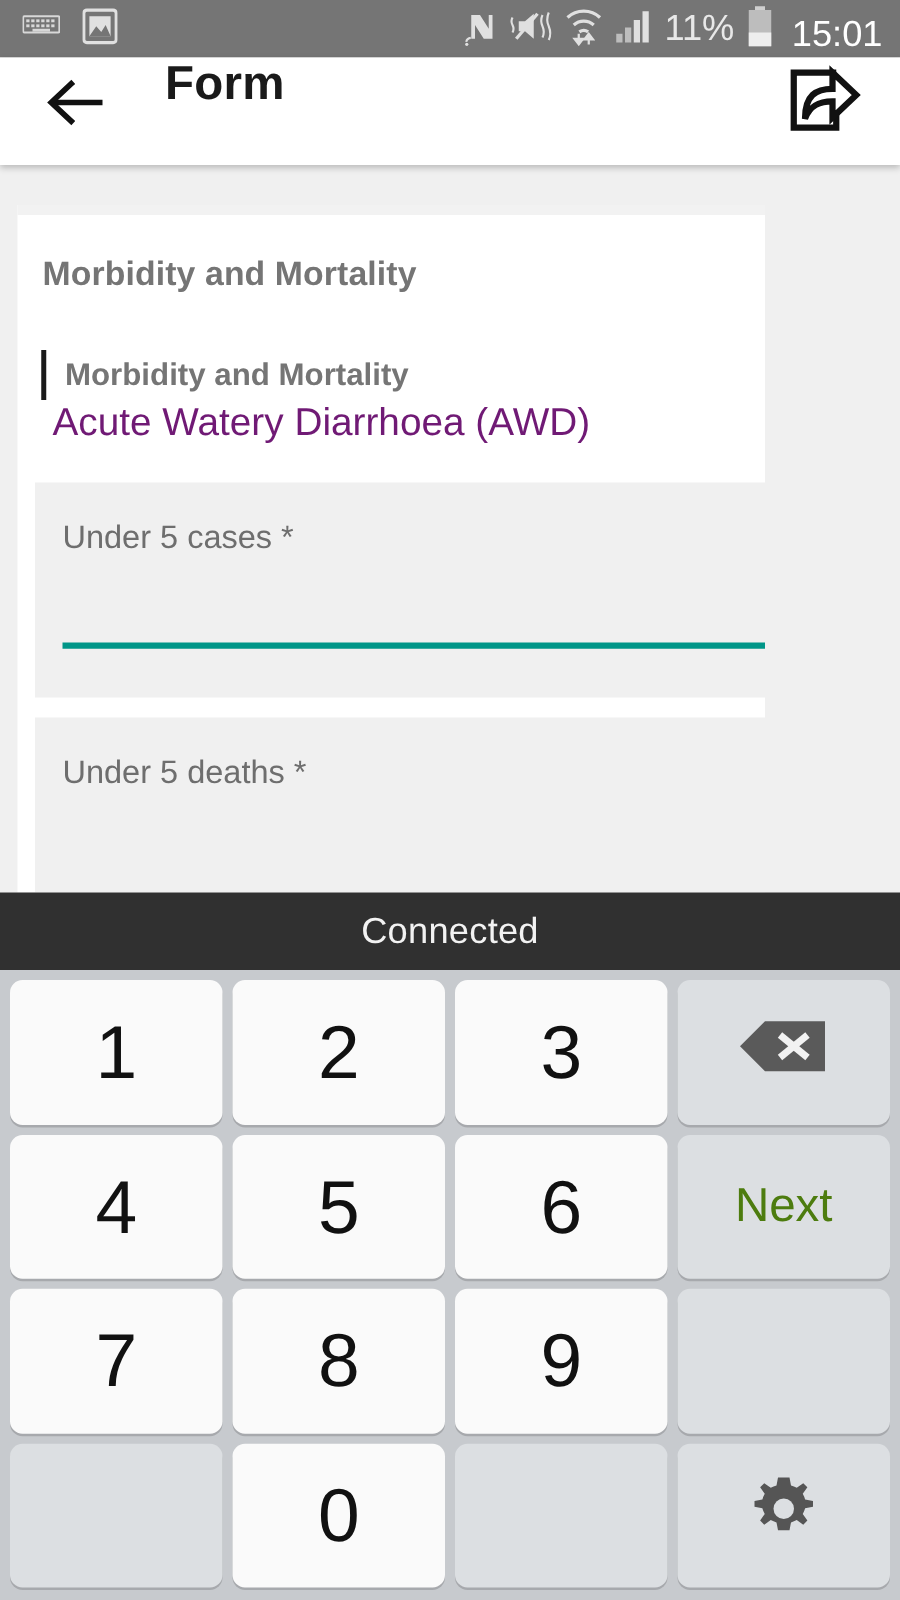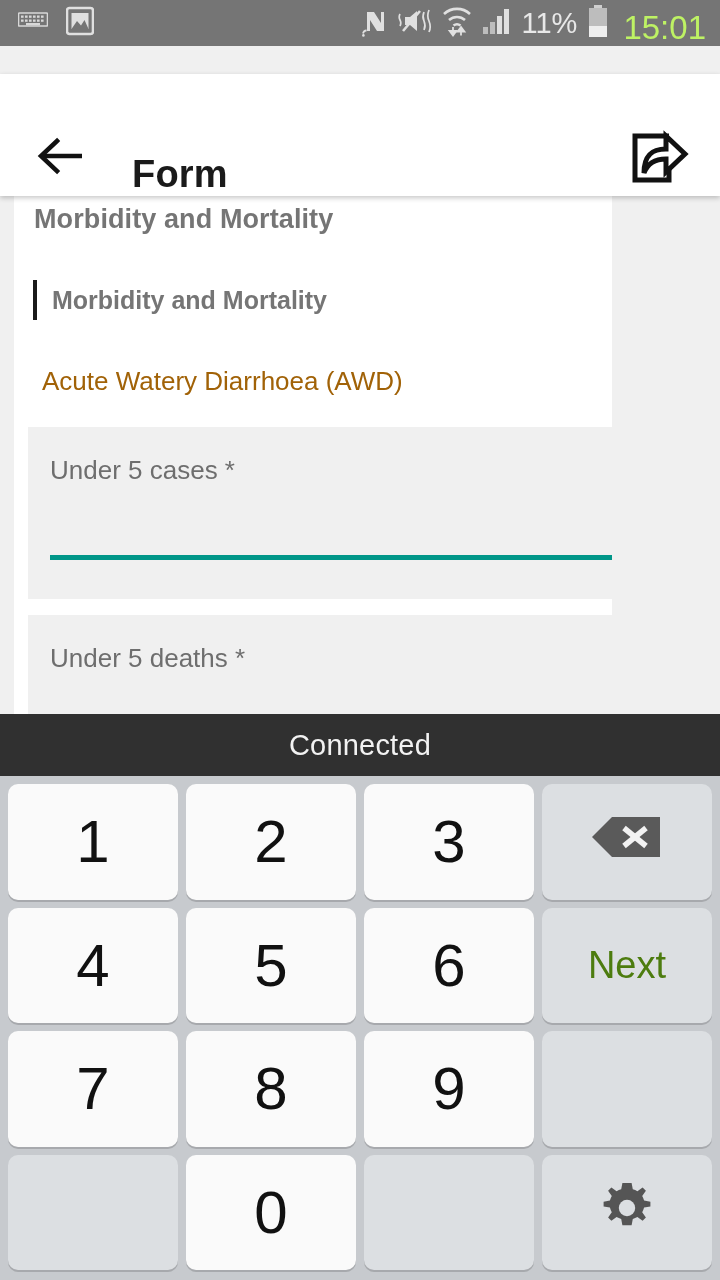--- a/index.html
+++ b/index.html
@@ -22,31 +22,30 @@
     background: #757575;
     display: flex; align-items: center;
   }
   .sb-left { display: flex; align-items: center; gap: 18px; padding-left: 18px; }
   .sb-right {
     margin-left: auto; display: flex; align-items: center;
     gap: 10px; padding-right: 14px; justify-content: center;
   }
   .sb-icon { display: block; }
   .sb-battery-pct { color: #e8e8e8; font-size: 29px; }
-  .sb-clock { color: #bef264; font-size: 33px; margin-left: 4px; margin-top: 10px; }
+  .sb-clock { color: #ffffff; font-size: 29px; margin-left: 4px; margin-top: 10px; }
 
   
   .app-bar {
     position: absolute; top: 46px; left: 0;
-    width: 720px; height: 122px;
+    width: 720px; height: 86px;
     background: #ffffff;
-    display: flex; align-items: flex-end;
+    display: flex; align-items: flex-start;
     box-shadow: 0 2px 5px rgba(0,0,0,0.22);
     z-index: 5;
-    margin-top: 28px;
   }
   .back-btn {
     width: 76px; height: 76px; margin-left: 24px;
     display: flex; align-items: center; justify-content: center;
     cursor: pointer;
   }
   .app-title {
     font-size: 38px; font-weight: bold; color: #1a1a1a;
     margin-left: 32px; letter-spacing: 0.2px;
   }
@@ -84,22 +83,22 @@
   }
   .group-bar {
     width: 4px; height: 40px; background: #1a1a1a;
     flex: 0 0 auto;
   }
   .group-label {
     font-size: 25px; font-weight: bold; color: #757575;
     margin-left: 15px;
   }
   .sub-label {
-    font-size: 26px; color: #a16207;
-    padding-left: 28px; margin-top: 46px;
+    font-size: 31px; color: #701a75;
+    padding-left: 28px; 
     font-weight: normal;
   }
   .field-block {
     margin: 30px 14px 0 14px;
     background: #f0f0f0;
     height: 172px;
     position: relative;
   }
   .field-block.second { margin-top: 16px; height: 180px; }
   .field-label {

